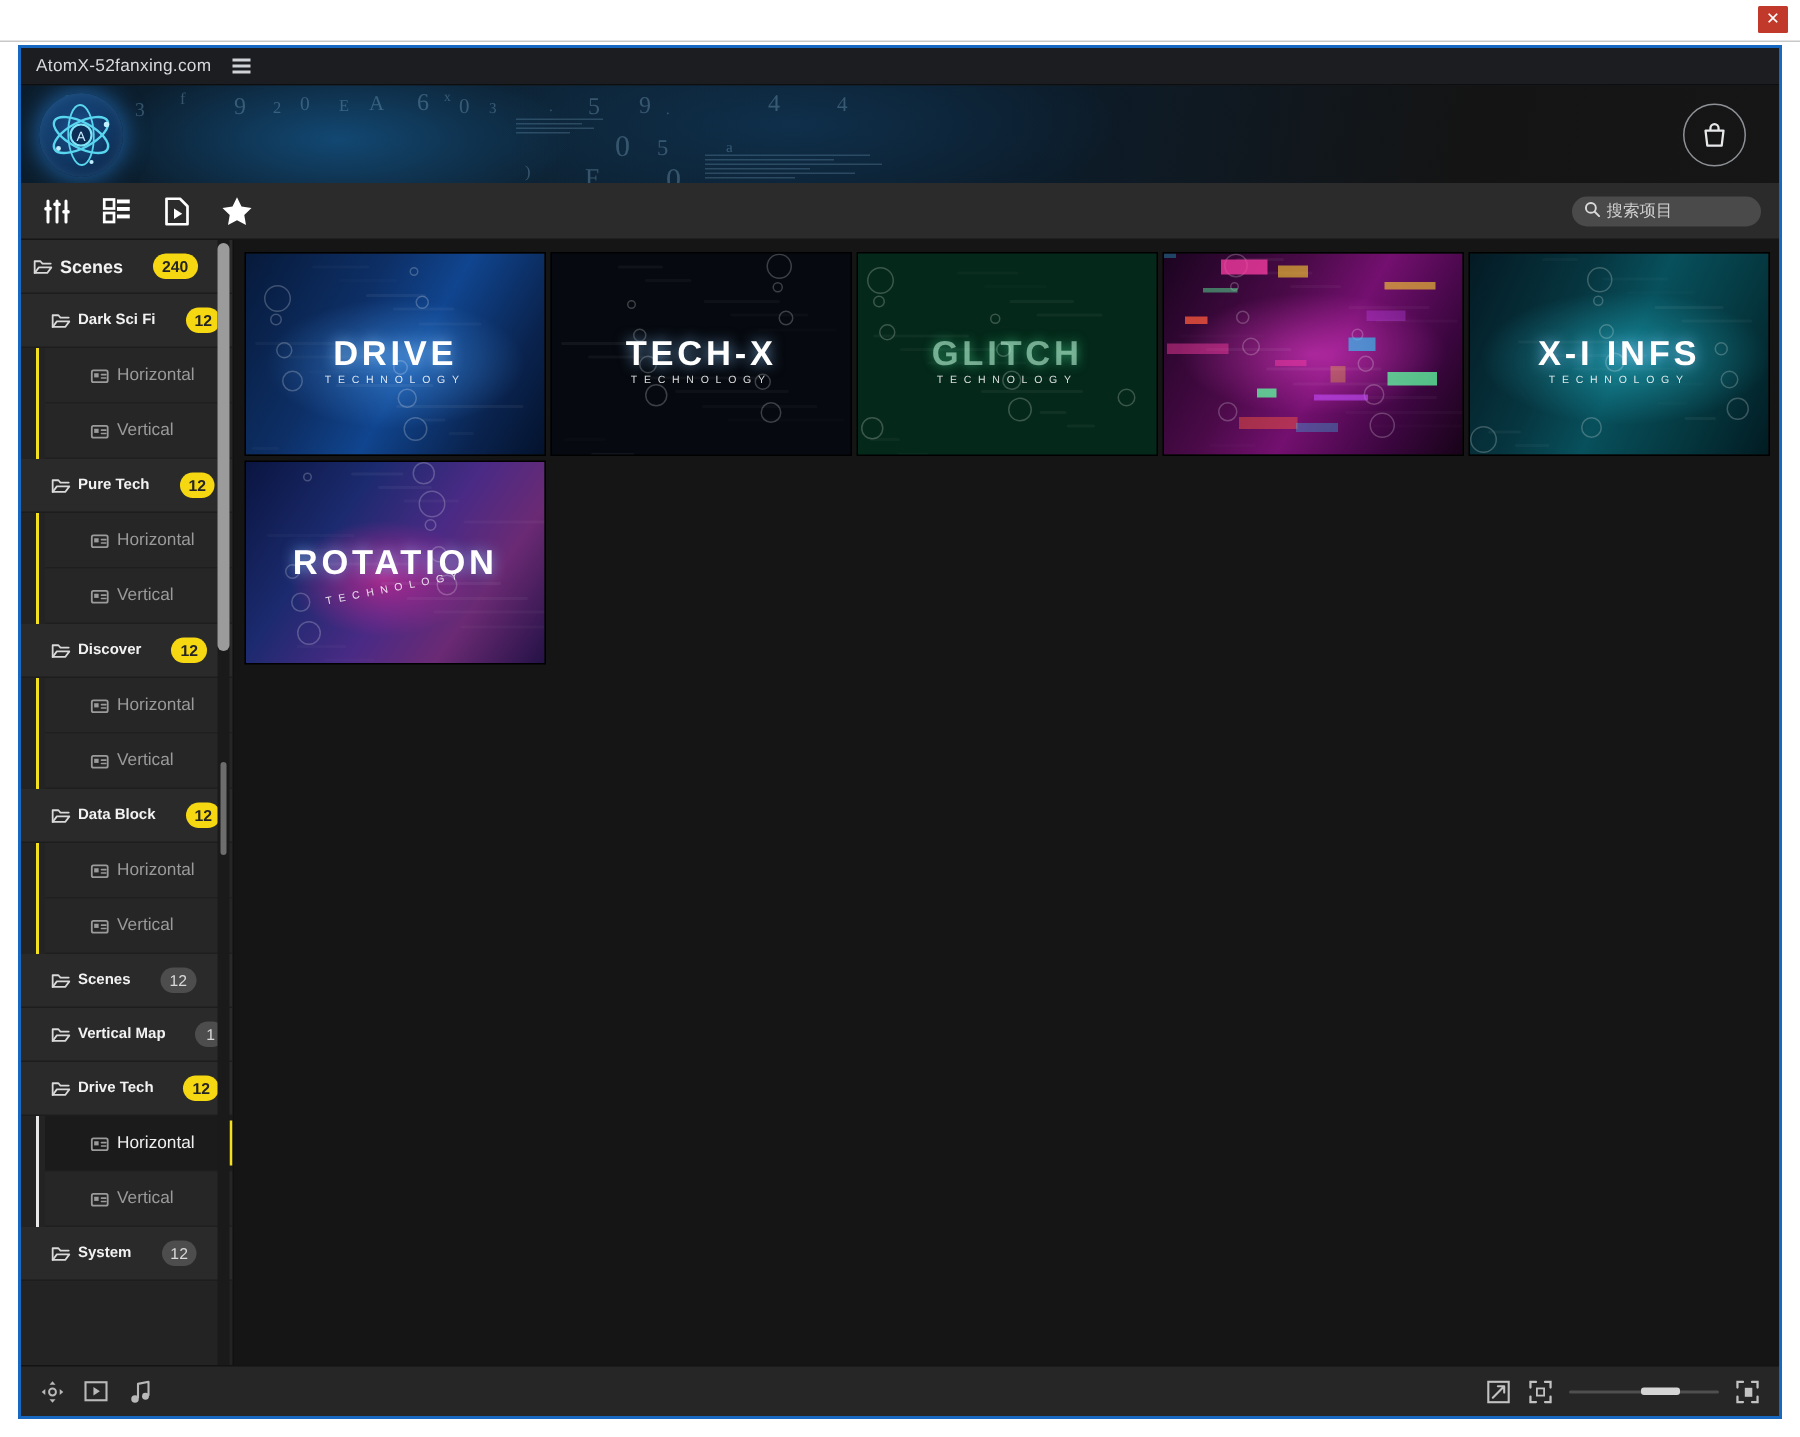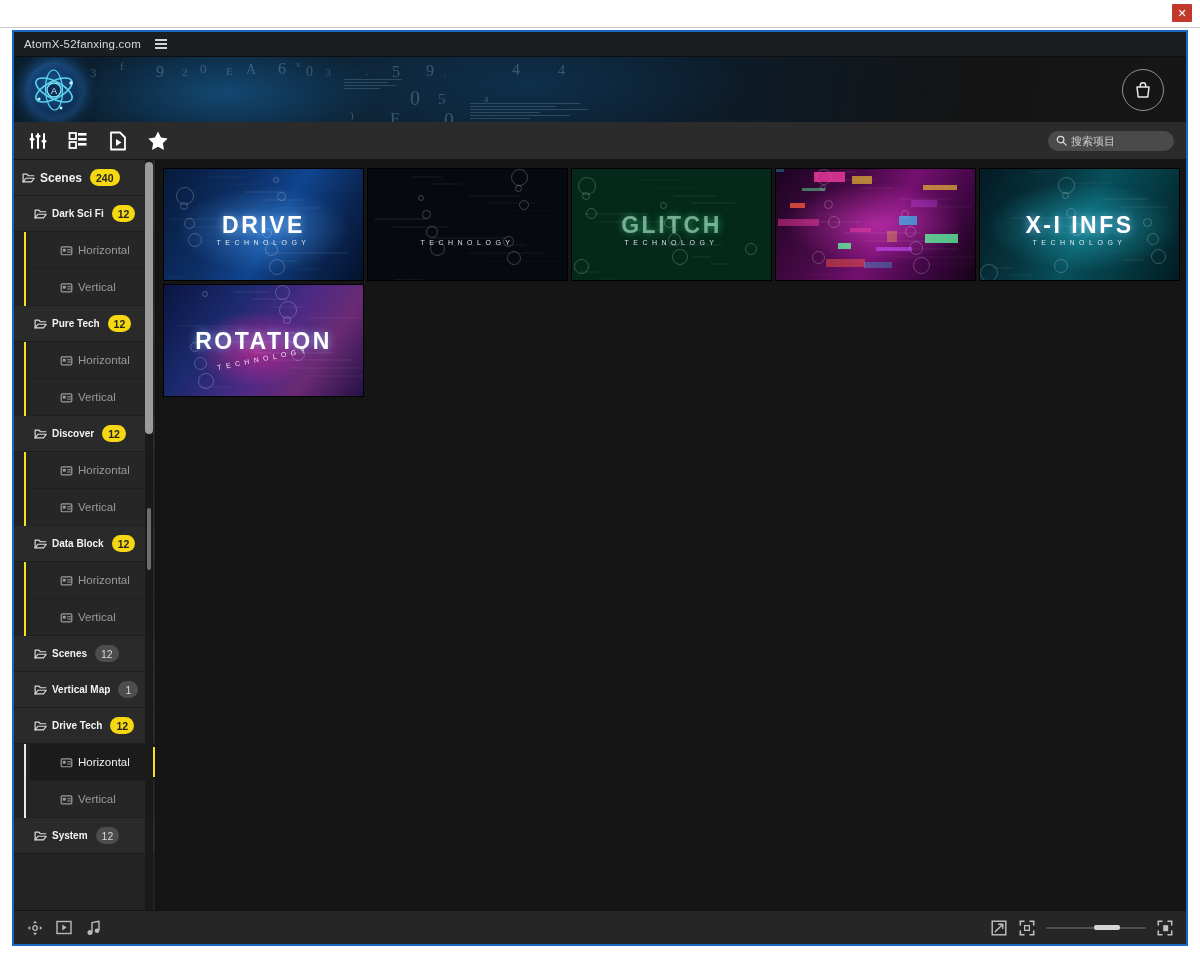--- a/index.html
+++ b/index.html
@@ -187,21 +187,21 @@
   }
   .node-leaf .lbl { color: #9a9a9a; font-size: 11.5px; }
   .node-leaf.selected { background: #1b1b1b; }
   .node-leaf.selected .lbl { color: #efefef; }
   .node-leaf.selected::after {
     content: ""; position: absolute; right: 0; top: 3px; bottom: 3px;
     width: 2.5px; background: #f5e020;
   }
 
   .badge {
-    margin-left: 3px;
+    margin-left: 15px;
     min-width: 20px; height: 17px;
     border-radius: 9px;
     font-size: 10.5px; font-weight: bold;
     display: inline-flex; align-items: center; justify-content: center;
     padding: 0 6px;
   }
   .badge.yellow { background: #f5d712; color: #242424; }
   .badge.gray   { background: #4d4d4d; color: #d8d8d8; font-weight: normal; }
 
   .ico { width: 13px; height: 13px; flex: 0 0 13px; display: block; }
@@ -222,21 +222,21 @@
 
   
   .content {
     flex: 1 1 auto; position: relative;
     background: #151515;
     padding: 8px 0 0 7px;
     overflow: hidden;
   }
   .grid { display: flex; flex-wrap: wrap; gap: 3px; }
   .thumb {
-    width: 201px; height: 113px;
+    width: 201px; height: 136px;
     position: relative; overflow: hidden;
     cursor: pointer;
     border: 1px solid #000;
   }
   .thumb .tlabel {
     position: absolute; left: 0; right: 0; top: 50%;
     transform: translateY(-50%);
     text-align: center;
     color: #ffffff;
     font-size: 23px; font-weight: bold;
@@ -691,20 +691,21 @@
               <i style="top:28%;left:76%;width:10px;height:10px"></i>
               <i style="top:65%;left:31%;width:15px;height:15px"></i>
               <i style="top:14%;left:74%;width:7px;height:7px"></i>
               <i style="top:51%;left:29%;width:12px;height:12px"></i>
               <i style="top:0%;left:72%;width:17px;height:17px"></i>
               <i style="top:37%;left:27%;width:9px;height:9px"></i>
               <i style="top:74%;left:70%;width:14px;height:14px"></i>
               <i style="top:23%;left:25%;width:6px;height:6px"></i>
               <i style="top:60%;left:68%;width:11px;height:11px"></i>
             </div>
+            <div class="tlabel">TECH-X</div>
             <div class="tsub">TECHNOLOGY</div>
           </div>
           <div class="thumb bg-glitch">
             <div class="streaks">
               <i style="top:68%;left:41%;width:68px;opacity:0.26"></i>
               <i style="top:99%;left:13%;width:21px;opacity:0.13"></i>
               <i style="top:30%;left:60%;width:44px;opacity:0.22"></i>
               <i style="top:61%;left:32%;width:67px;opacity:0.08"></i>
               <i style="top:92%;left:4%;width:20px;opacity:0.17"></i>
               <i style="top:23%;left:51%;width:43px;opacity:0.26"></i>

